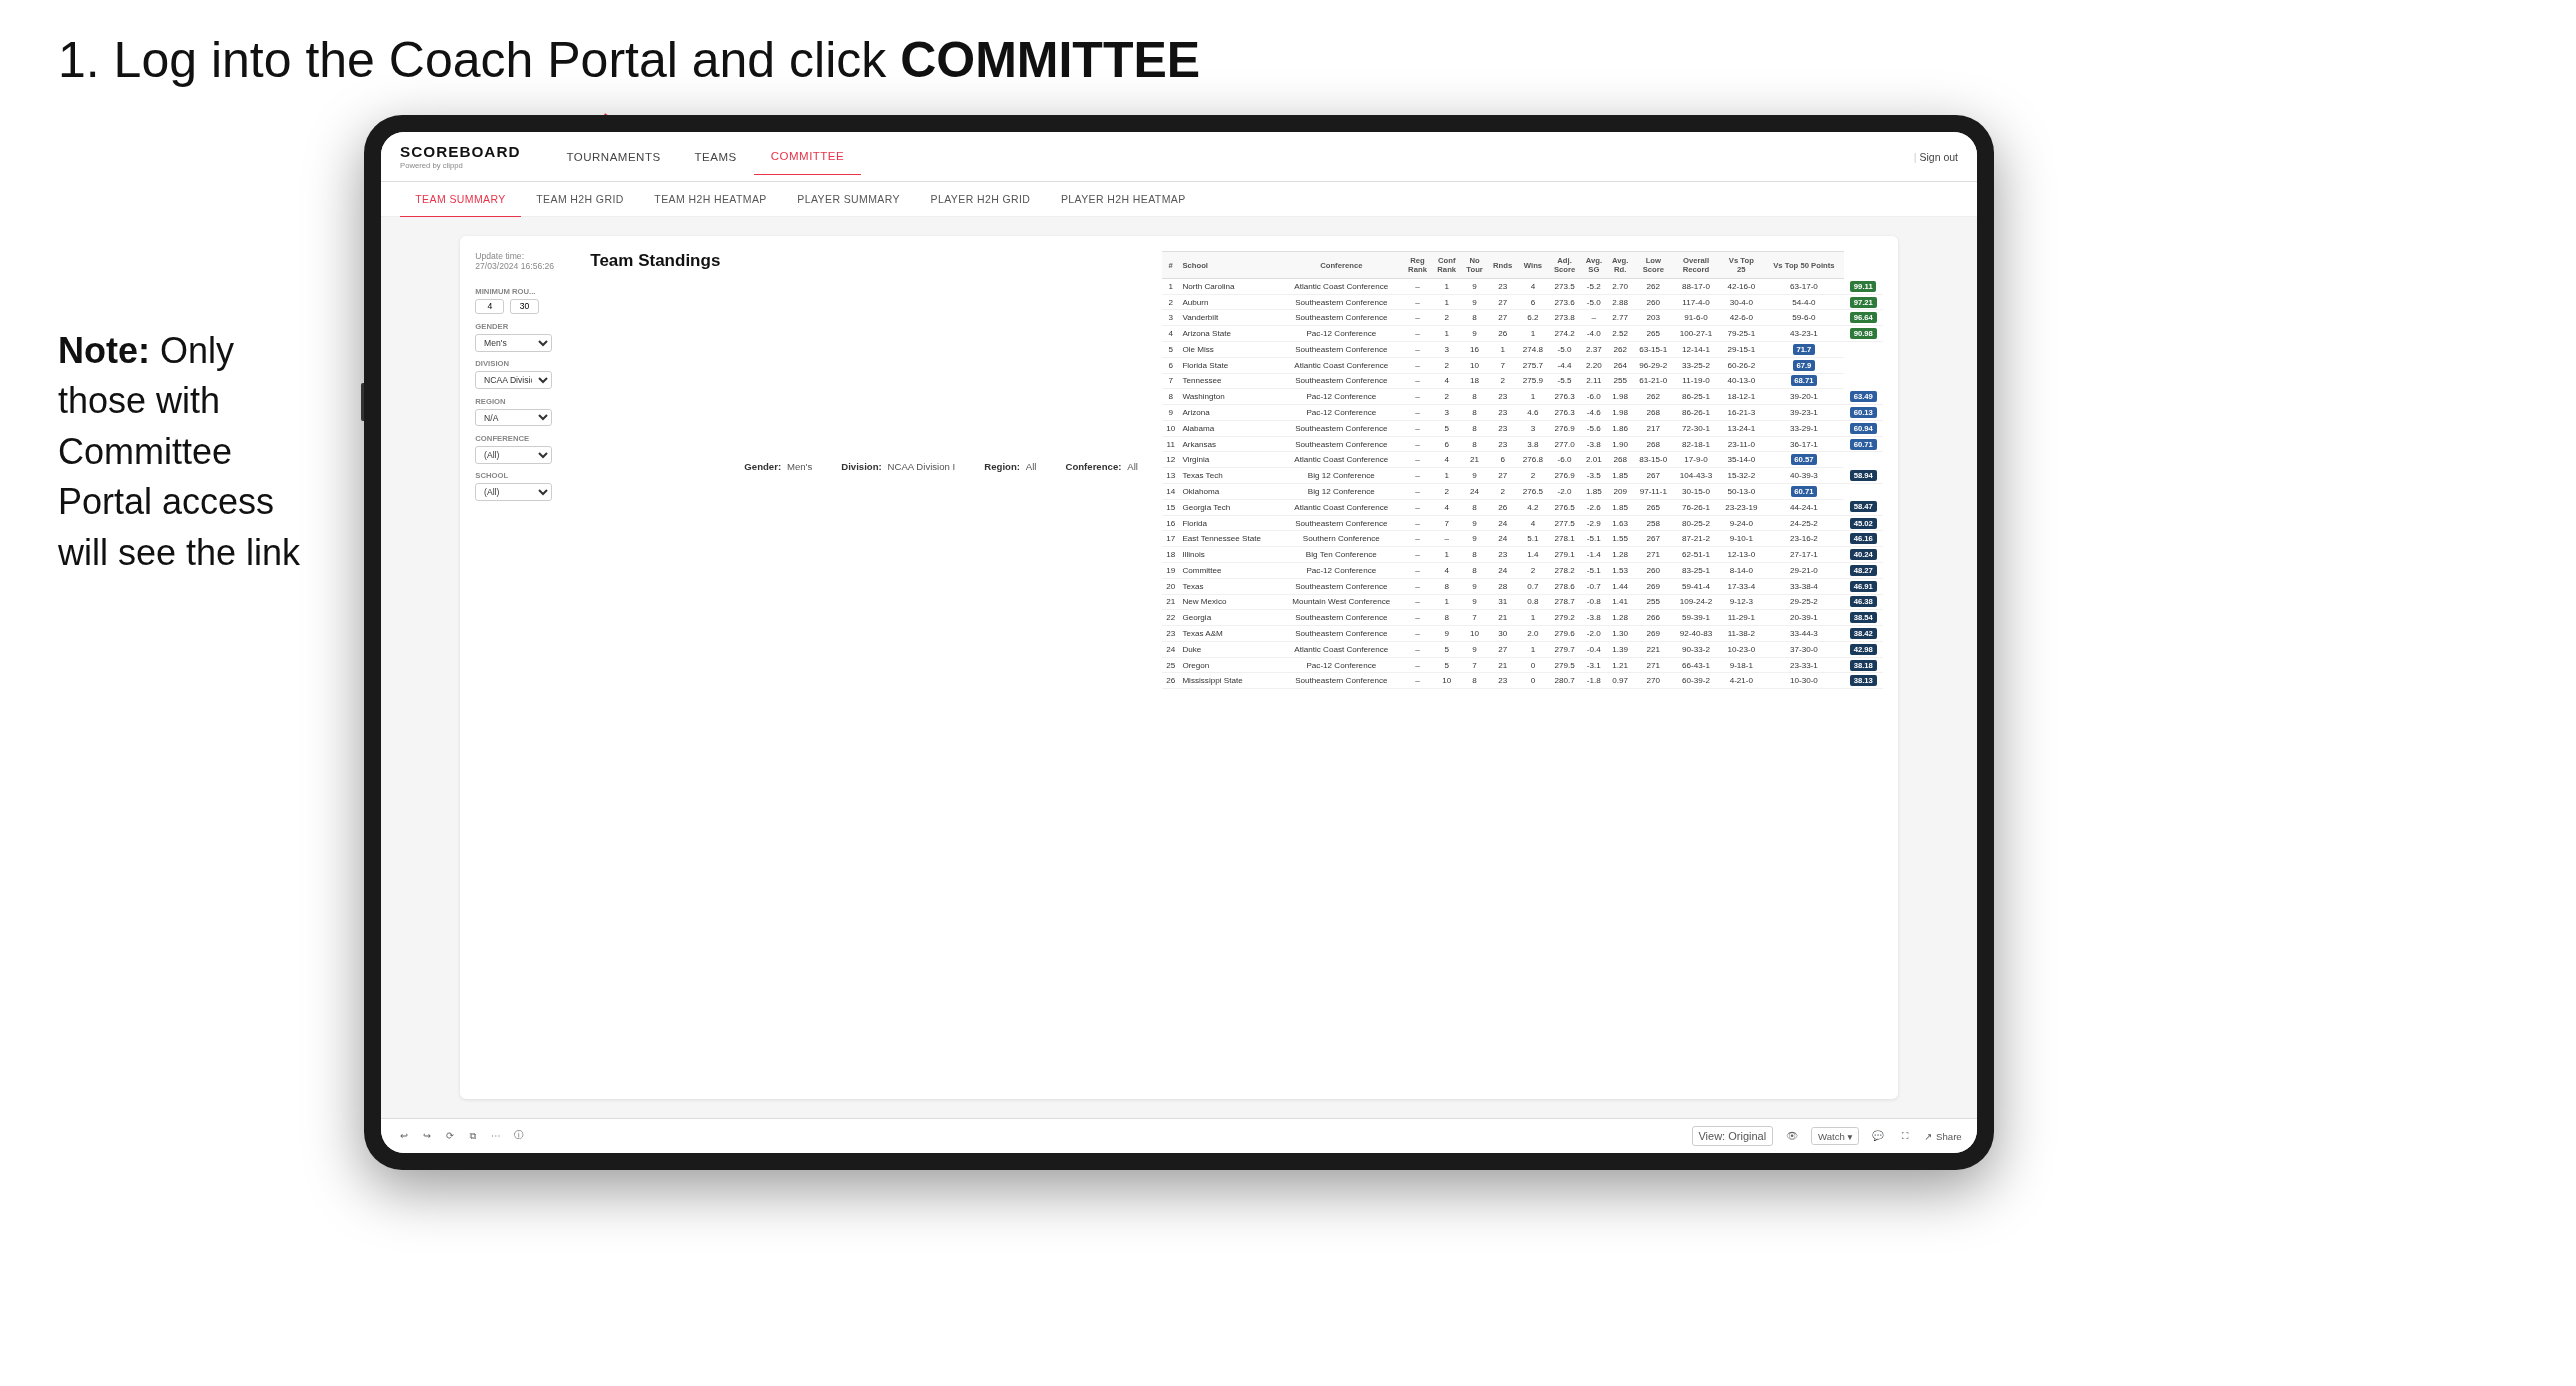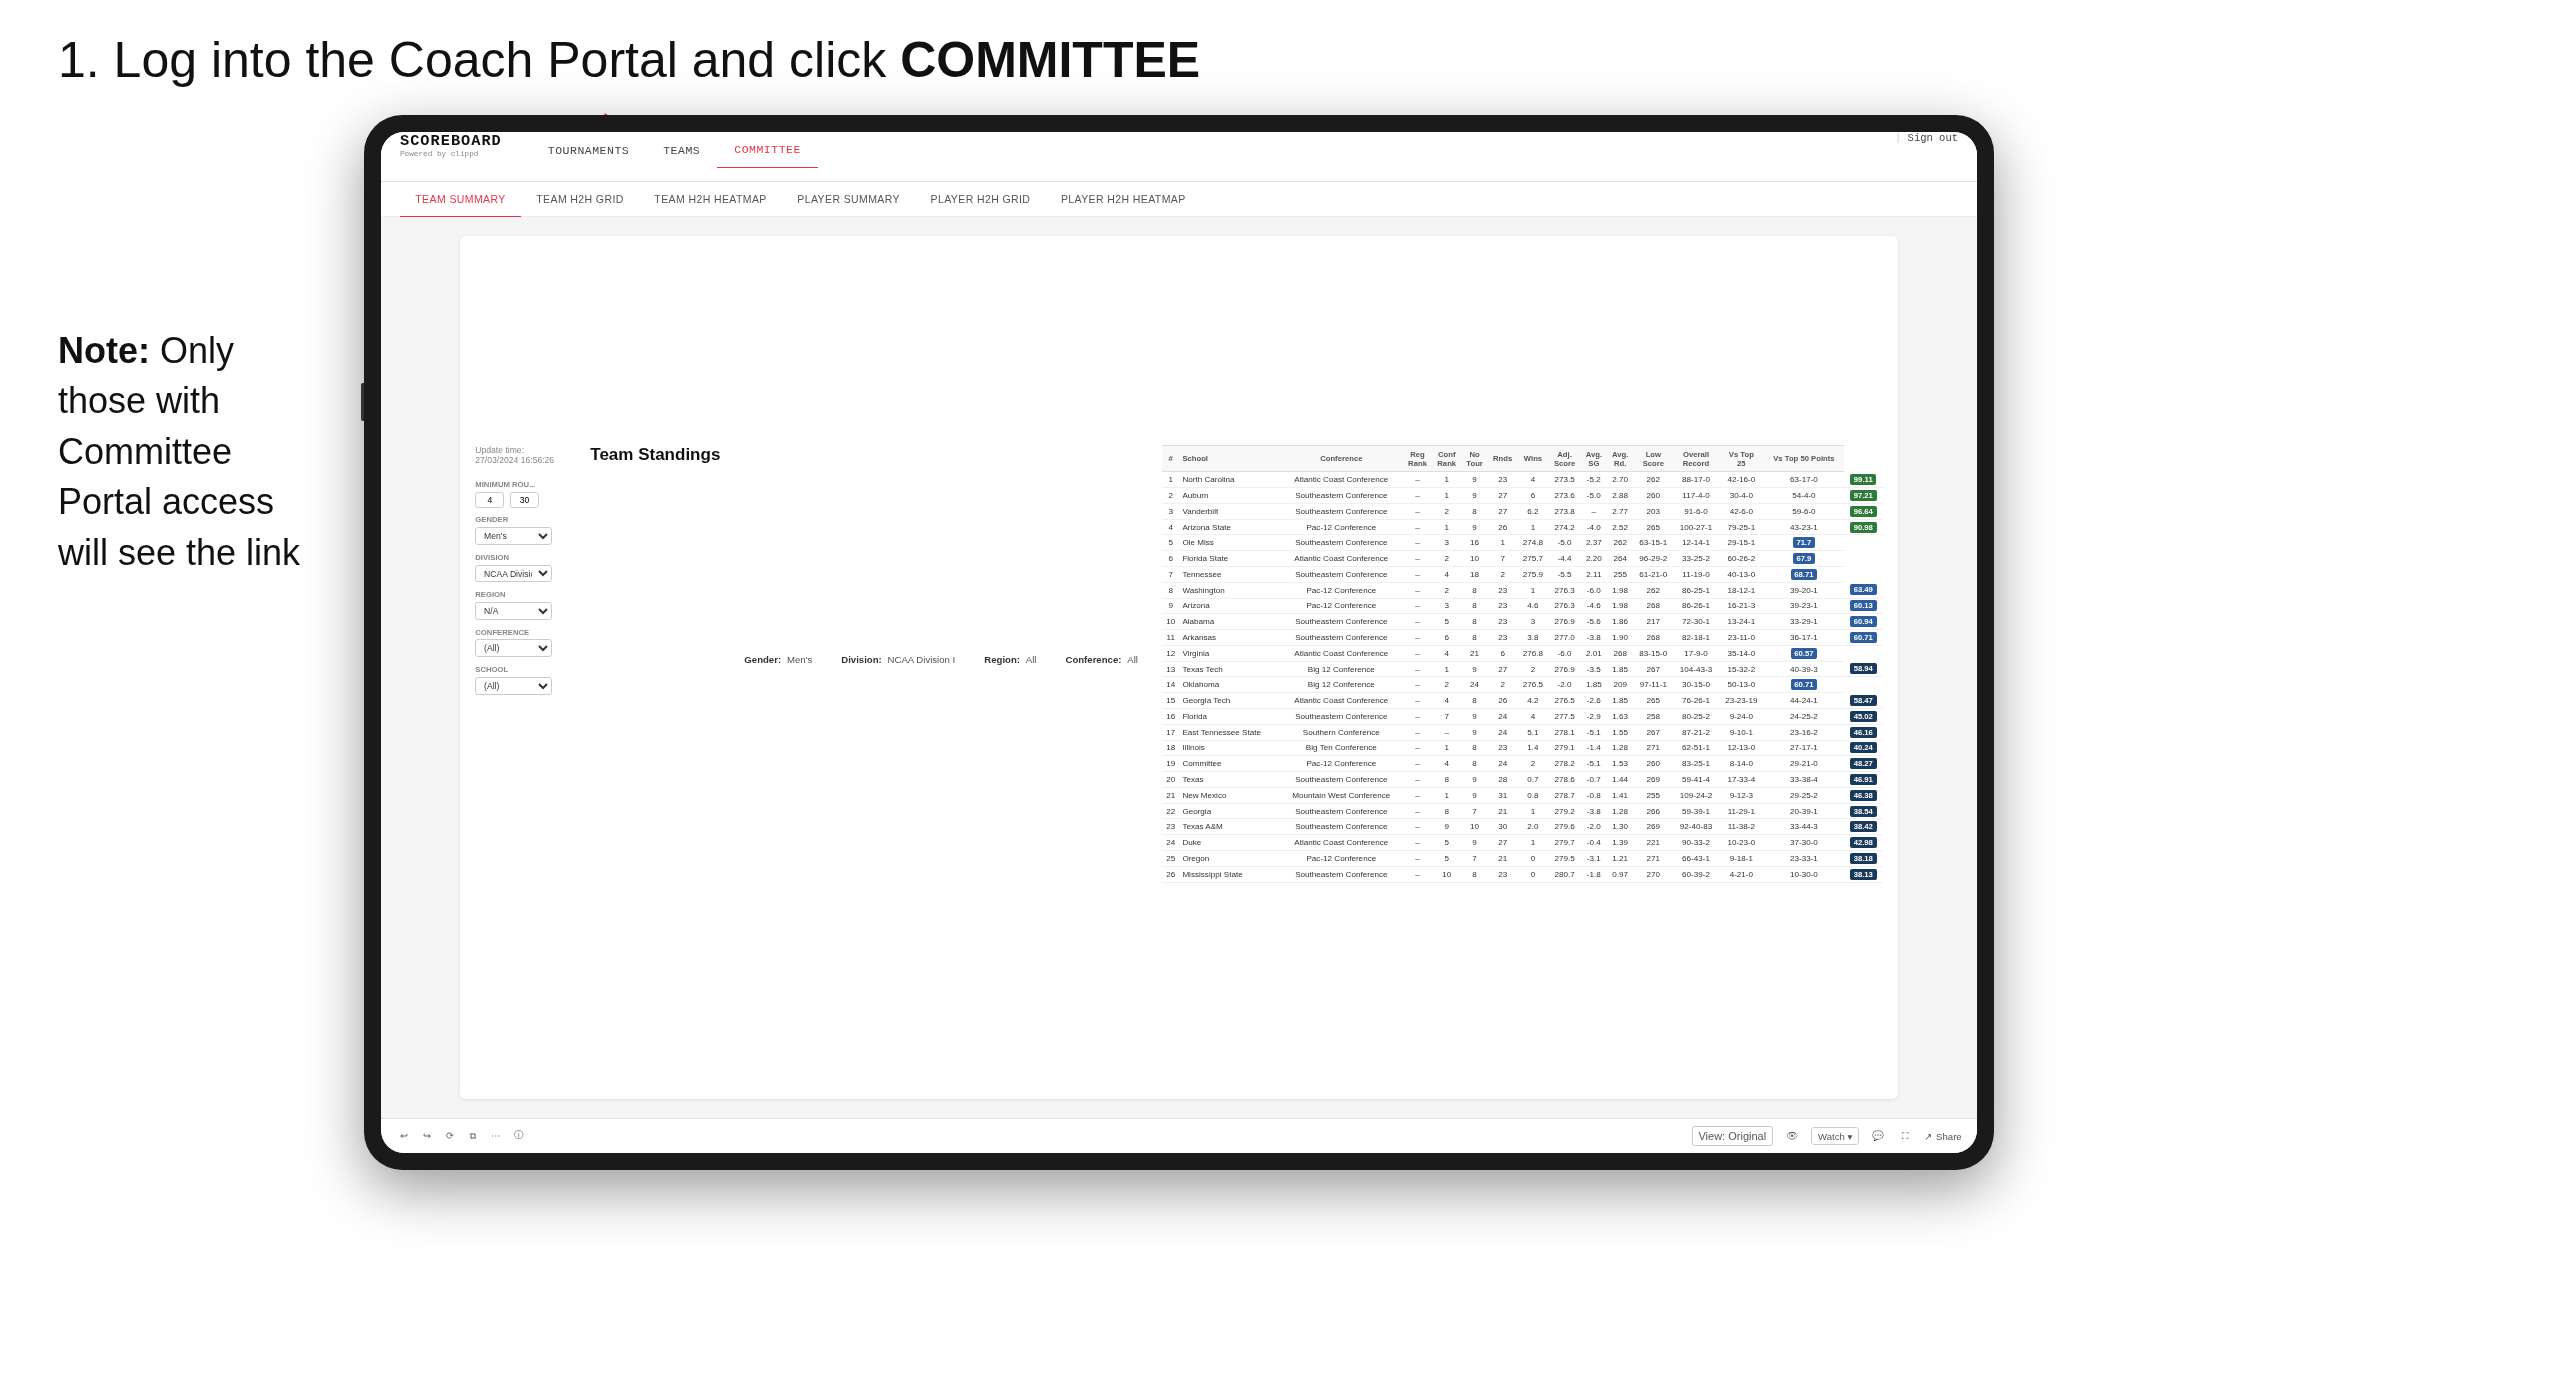--- a/index.html
+++ b/index.html
@@ -73,25 +73,24 @@
       overflow: hidden;
       display: flex;
       flex-direction: column;
     }
 
     
     .nav-bar {
       background: #ffffff;
       border-bottom: 1px solid #ddd;
       display: flex;
-      align-items: flex-start;
+      align-items: center;
       padding: 0 19px;
       height: 50px;
       flex-shrink: 0;
-      font-family: Liberation Mono, monospace;
     }
     .nav-logo {
       display: flex;
       flex-direction: column;
       margin-right: 29px;
     }
     .nav-logo .scoreboard-text {
       font-size: 15.3px;
       font-weight: 800;
       letter-spacing: 1px;
@@ -172,21 +171,20 @@
 
     .content-card {
       background: #ffffff;
       border-radius: 5.8px;
       box-shadow: 0 1px 3.8px rgba(0,0,0,0.1);
       width: 100%;
       max-width: 1438px;
       padding: 15.3px;
       display: flex;
       flex-direction: column;
-      justify-content: center;
     }
 
     .update-time {
       font-size: 8.6px;
       color: #888;
       margin-bottom: 7.7px;
     }
 
     .section-title {
       font-size: 17px;

